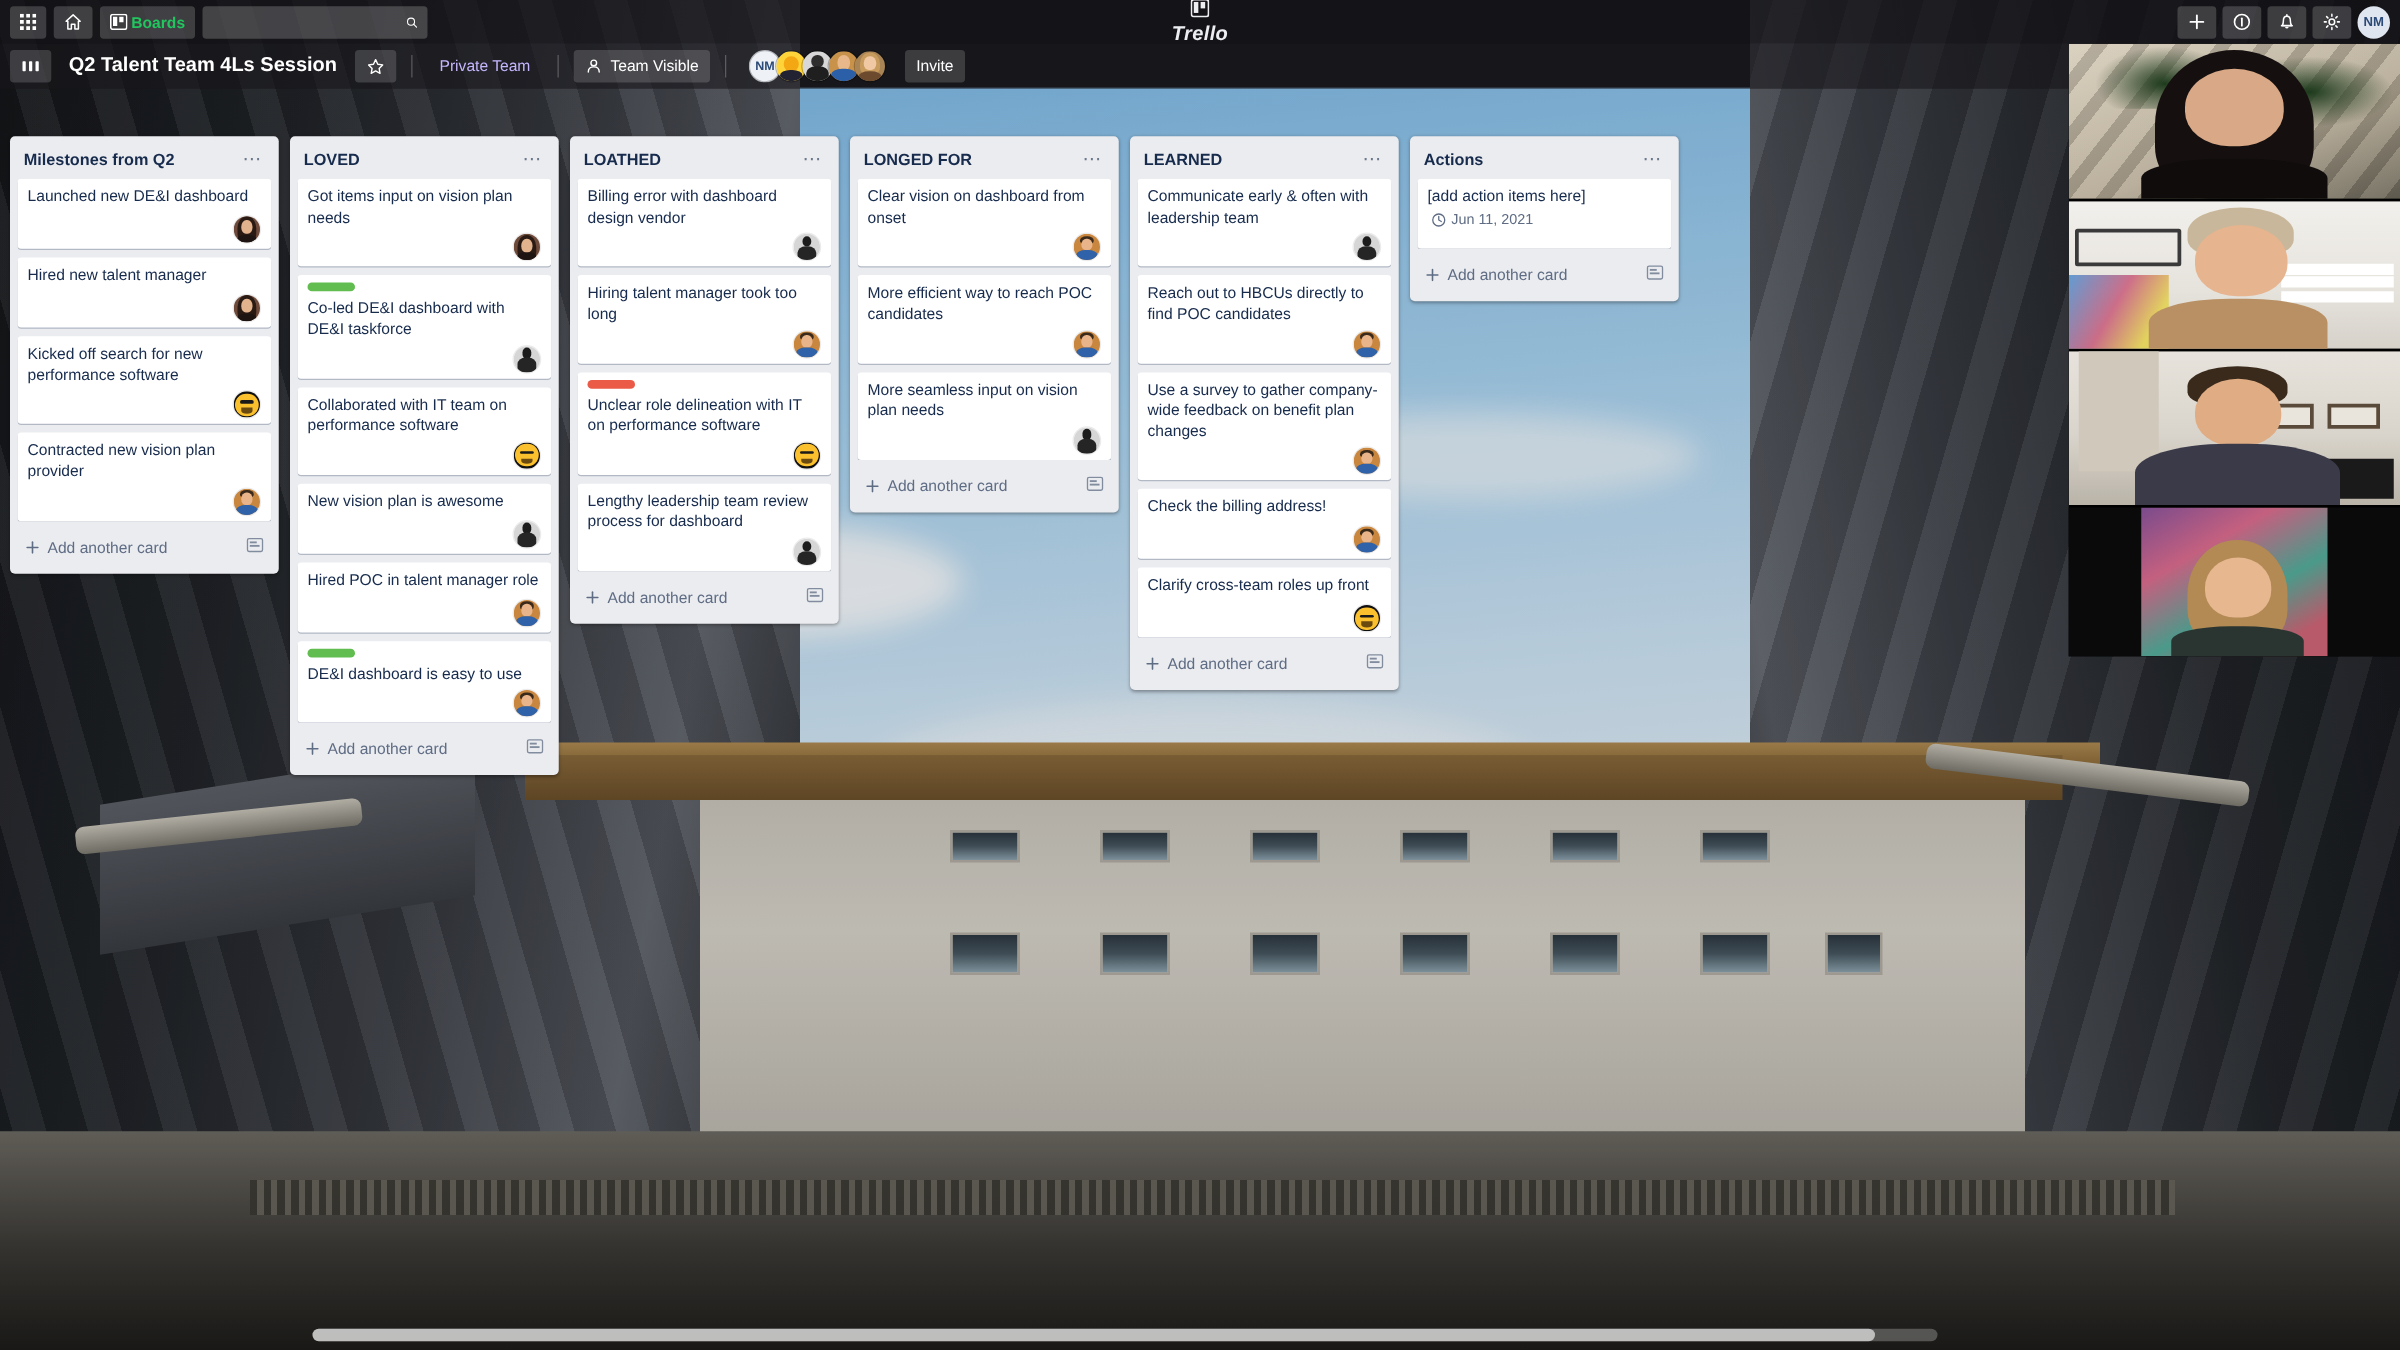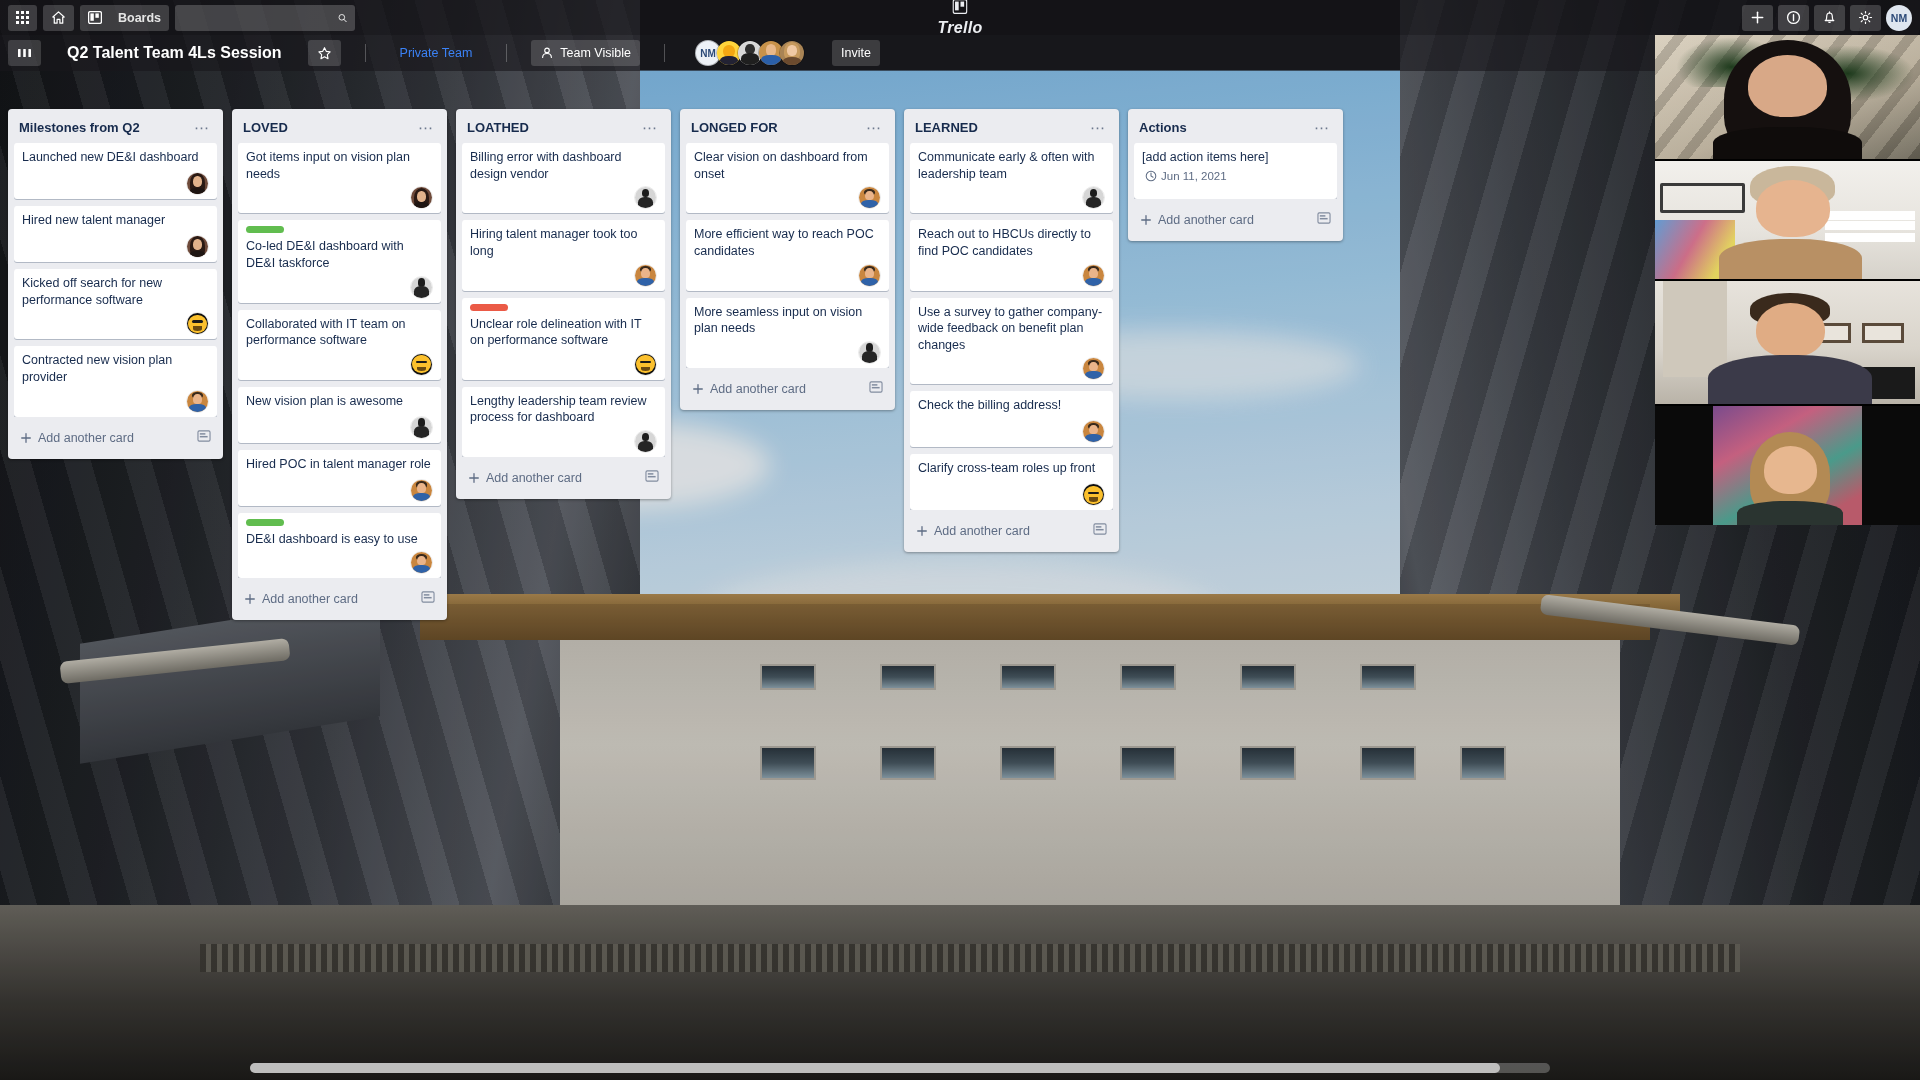--- a/index.html
+++ b/index.html
@@ -57,22 +57,22 @@
 
   
   #topnav {
     position: absolute; left: 0; top: 0; width: 1920px; height: 35px;
     background: rgba(20,18,22,.72);
     display: flex; align-items: center; gap: 6px; padding: 0 8px; z-index: 40;
   }
   .nav-btn {
     height: 26px; min-width: 26px; border-radius: 3px;
     background: rgba(255,255,255,.18);
-    display: flex; align-items: center; justify-content: center; gap: 16px;
-    color: #e5e5e5; font-size: 12.5px; font-weight: bold; padding: 0 8px; cursor: pointer;
+    display: flex; align-items: center; justify-content: center; gap: 3px;
+    color: #22c55e; font-size: 12.5px; font-weight: bold; padding: 0 8px; cursor: pointer;
   }
   .nav-search {
     width: 180px; height: 26px; border-radius: 3px; background: rgba(255,255,255,.2);
     display: flex; align-items: center; justify-content: flex-end; padding: 0 8px; cursor: text;
   }
   .nav-search input {
     flex: 1; background: transparent; border: 0; outline: 0; color: #fff; font-size: 12px;
     font-family: "Liberation Sans", sans-serif;
   }
   #trello-logo {
@@ -83,30 +83,30 @@
   #nav-right { margin-left: auto; display: flex; align-items: center; gap: 5px; }
   .avatar-nm {
     width: 26px; height: 26px; border-radius: 50%; background: #dfe6ef; color: #2c4a78;
     font-size: 10.5px; font-weight: bold; display: flex; align-items: center; justify-content: center;
   }
 
   
   #boardheader {
     position: absolute; left: 0; top: 35px; width: 1920px; height: 36px;
     background: rgba(25,22,28,.62);
-    display: flex; align-items: center; gap: 20px; padding: 0 8px; z-index: 39;
+    display: flex; align-items: center; gap: 8px; padding: 0 8px; z-index: 39;
   }
   .bh-btn {
     height: 26px; border-radius: 3px; background: rgba(255,255,255,.16);
     display: flex; align-items: center; justify-content: center; gap: 6px;
     color: #fff; font-size: 12.5px; padding: 0 9px; cursor: pointer;
   }
   #board-title { color: #fff; font-size: 16px; font-weight: bold; padding: 0 6px; white-space: nowrap; }
   .bh-sep { width: 1px; height: 18px; background: rgba(255,255,255,.25); margin: 0 4px; }
-  .bh-plain { color: #3b82f6; font-size: 12.5px; padding: 0 10px; cursor: pointer; }
+  .bh-plain { color: #c4b5fd; font-size: 12.5px; padding: 0 10px; cursor: pointer; }
   #member-strip { display: flex; align-items: center; margin-left: 6px; }
   #member-strip .m {
     width: 26px; height: 26px; border-radius: 50%; margin-right: -5px;
     border: 1px solid rgba(0,0,0,.25); overflow: hidden; position: relative;
   }
 
   
   #lists {
     position: absolute; left: 0; top: 71px; right: 0; bottom: 30px;
     display: flex; align-items: flex-start; gap: 9px; padding: 6px 8px; z-index: 20; margin-top: 32px;

